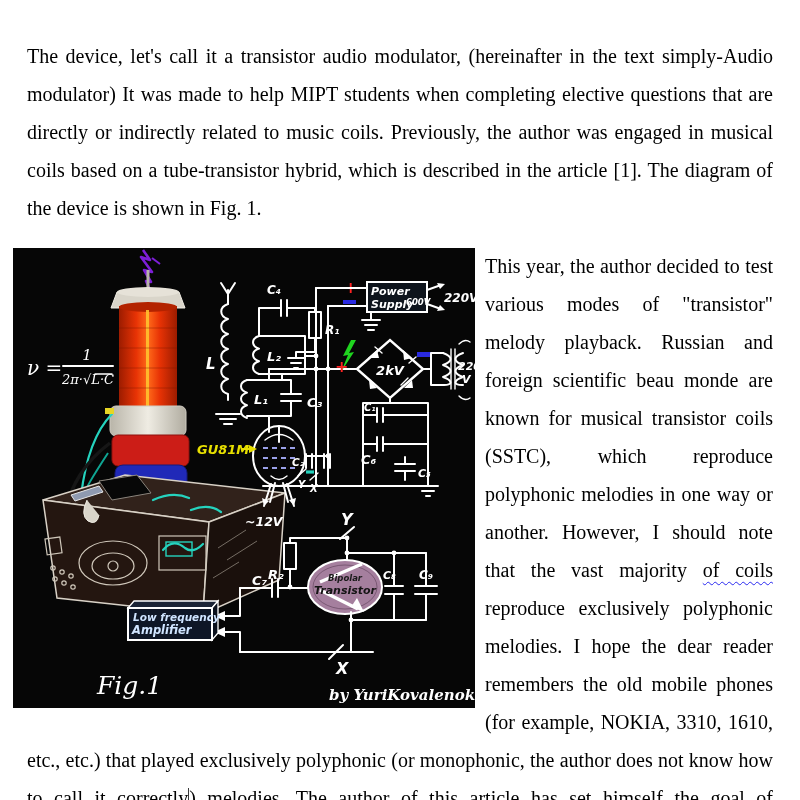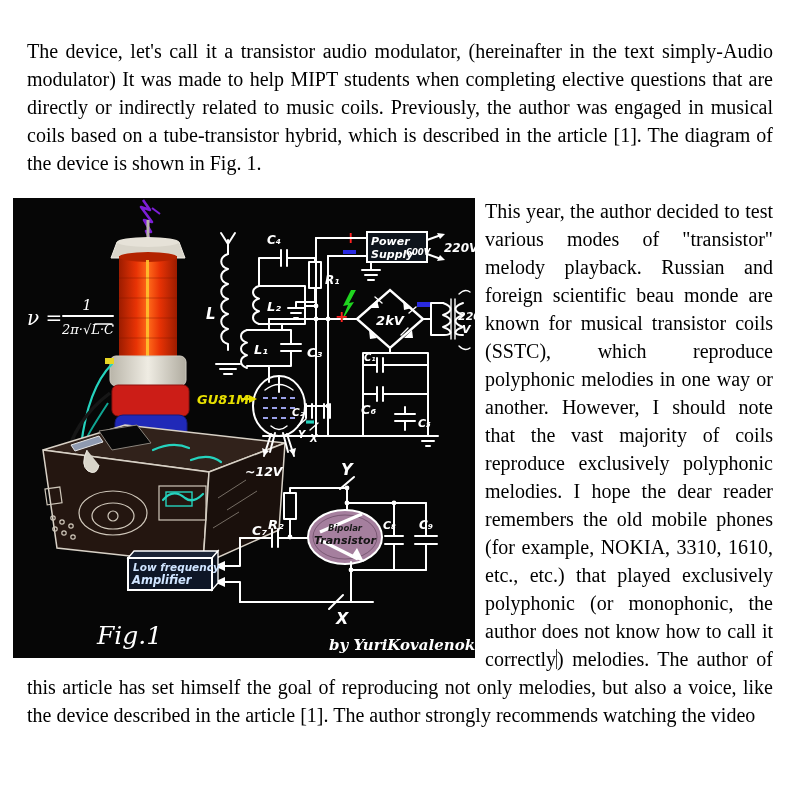--- a/index.html
+++ b/index.html
@@ -1,23 +1,23 @@
 <!DOCTYPE html>
 <html><head>
 <meta charset="utf-8">
 <style>
   html,body{margin:0;padding:0;background:#ffffff;}
   body{width:800px;height:800px;font-family:"Liberation Serif",serif;color:#000;}
   .page{width:800px;height:800px;box-sizing:border-box;padding:0 27px;overflow:hidden;}
-  p.para{font-size:20px;line-height:28px;text-align:justify;margin:0;}
+  p.para{font-size:20px;line-height:38px;text-align:justify;margin:0;}
   #para1{margin-top:37px;margin-bottom:6px;}
   #para2{margin-top:20px;}
   .figure{float:left;width:462px;height:460px;margin:15px 10px 8px -14px;background:#060606;}
   .figure svg{display:block;}
-  .misspell{text-decoration-style:wavy;text-decoration-color:#2a2af0;text-decoration-thickness:1px;text-underline-offset:4px;}
+  .misspell{text-decoration:underline;text-decoration-style:wavy;text-decoration-color:#2a2af0;text-decoration-thickness:1px;text-underline-offset:4px;}
   .caret{display:inline-block;width:1px;height:20px;background:#3a3a3a;vertical-align:-3px;}
   
   .wire{stroke:#ffffff;stroke-width:2;fill:none;stroke-linecap:round;stroke-linejoin:round;}
   .wire-thin{stroke:#ffffff;stroke-width:1.4;fill:none;stroke-linecap:round;}
   .sketch{stroke:#cfc7ba;stroke-width:1.2;fill:none;stroke-linecap:round;}
   .teal{stroke:#25d3be;stroke-width:2.2;fill:none;stroke-linecap:round;}
   .lbl{fill:#ffffff;font-family:"DejaVu Sans",sans-serif;font-style:italic;font-weight:bold;}
   .lbl-y{fill:#e8e000;font-family:"DejaVu Sans",sans-serif;font-style:italic;font-weight:bold;}
   .hw{fill:#ffffff;font-family:"DejaVu Serif",serif;font-style:italic;}
   .node{fill:#ffffff;stroke:none;}

